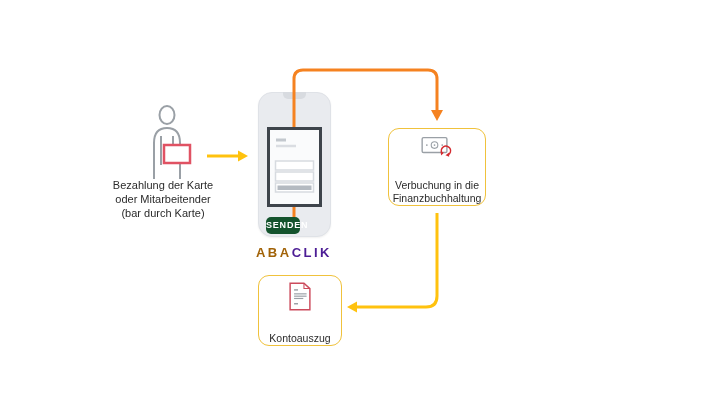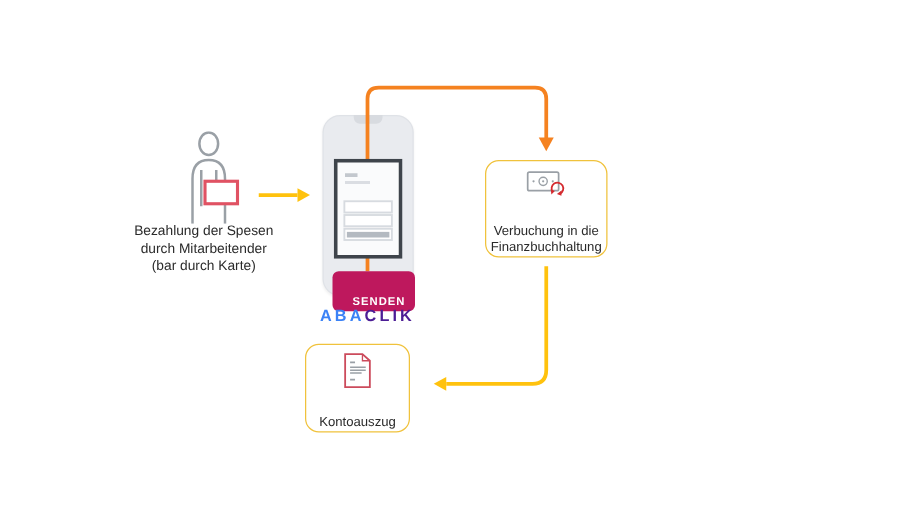--- a/index.html
+++ b/index.html
@@ -20,39 +20,39 @@
     position:absolute;left:258px;top:92px;width:73px;height:145px;z-index:1;
     background:#e9ebef;border:1px solid #dfe2e7;border-radius:14px;
     box-shadow:0 1px 2px rgba(0,0,0,0.06);box-sizing:border-box;
   }
   .phone-notch{
     position:absolute;left:283px;top:92px;width:23px;height:7px;z-index:1;
     background:#d8dbe0;border-radius:0 0 5px 5px;
   }
   .phone-doc{position:absolute;left:267px;top:127px;width:55px;height:80px;z-index:3;}
   .senden-button{
-    position:absolute;left:266px;top:217px;width:66px;height:17px;z-index:3;
-    background:#be185d;border:none;border-radius:5px;color:#ffffff;
+    position:absolute;left:266px;top:217px;width:34px;height:17px;z-index:3;
+    background:#14532d;border:none;border-radius:5px;color:#ffffff;
     font-family:"Liberation Sans", sans-serif;font-size:9px;font-weight:bold;
-    letter-spacing:0.8px;text-align:center;line-height:17px;padding:16px;cursor:pointer;
+    letter-spacing:0.8px;text-align:center;line-height:17px;padding:0;cursor:pointer;
   }
   .abaclik-logo{
     position:absolute;left:244px;top:245px;width:100px;z-index:3;
     text-align:center;font-size:13px;font-weight:bold;letter-spacing:2.5px;
   }
-  .logo-aba{color:#3b82f6;margin-top:44px;}
+  .logo-aba{color:#a16207;margin-top:44px;}
   .logo-clik{color:#4c1d95;}
   
   .flow-box{
     position:absolute;background:#ffffff;border:1.5px solid #f0c23c;border-radius:11px;
     z-index:3;box-sizing:border-box;display:flex;flex-direction:column;
     align-items:center;justify-content:flex-start;gap:19px;
   }
   .box-finance{left:388px;top:128px;width:98px;height:78px;padding-top:7px;}
-  .box-statement{left:244px;top:275px;width:84px;height:71px;padding-top:6px;}
+  .box-statement{left:258px;top:275px;width:84px;height:71px;padding-top:6px;}
   .box-caption{font-size:10.5px;line-height:13px;color:#2b2b2b;text-align:center;margin-top:2px;}
   .banknote-icon{width:58px;height:40px;}
   .statement-icon{width:34px;height:44px;}
 </style>
 </head>
 <body>
 
 <div class="canvas">
 
   <div class="phone-body"></div>
@@ -77,22 +77,22 @@
   </svg>
 
   <svg class="person-icon" viewBox="0 0 56 74">
     <ellipse cx="31" cy="10" rx="7.5" ry="9" fill="none" stroke="#9aa0a6" stroke-width="2"></ellipse>
     <path d="M18,74 L18,38 Q18,23 31,23 Q44,23 44,38 L44,74" fill="none" stroke="#9aa0a6" stroke-width="2"></path>
     <path d="M25,31 L25,60" fill="none" stroke="#9aa0a6" stroke-width="2"></path>
     <path d="M37,31 L37,44" fill="none" stroke="#9aa0a6" stroke-width="2"></path>
     <rect x="28" y="40" width="26" height="18" fill="#ffffff" stroke="#e05263" stroke-width="2.5"></rect>
   </svg>
   <div class="person-caption">
-    <div>Bezahlung der Spesen</div>
-    <div>durch Mitarbeitender</div>
+    <div>Bezahlung der Karte</div>
+    <div>oder Mitarbeitender</div>
     <div>(bar durch Karte)</div>
   </div>
 
   <svg class="phone-doc" viewBox="0 0 55 80">
     <rect x="1.5" y="1.5" width="52" height="77" fill="#fafbfc" stroke="#3e444b" stroke-width="3"></rect>
     <path d="M9,13 L19,13" stroke="#c3c8ce" stroke-width="3" fill="none"></path>
     <path d="M9,19 L29,19" stroke="#dadde2" stroke-width="2.5" fill="none"></path>
     <rect x="8.5" y="34" width="38" height="9" fill="#ffffff" stroke="#d7dbe0" stroke-width="1.5"></rect>
     <rect x="8.5" y="45" width="38" height="9" fill="#ffffff" stroke="#d7dbe0" stroke-width="1.5"></rect>
     <rect x="8.5" y="56" width="38" height="9" fill="#ffffff" stroke="#d7dbe0" stroke-width="1.5"></rect>

